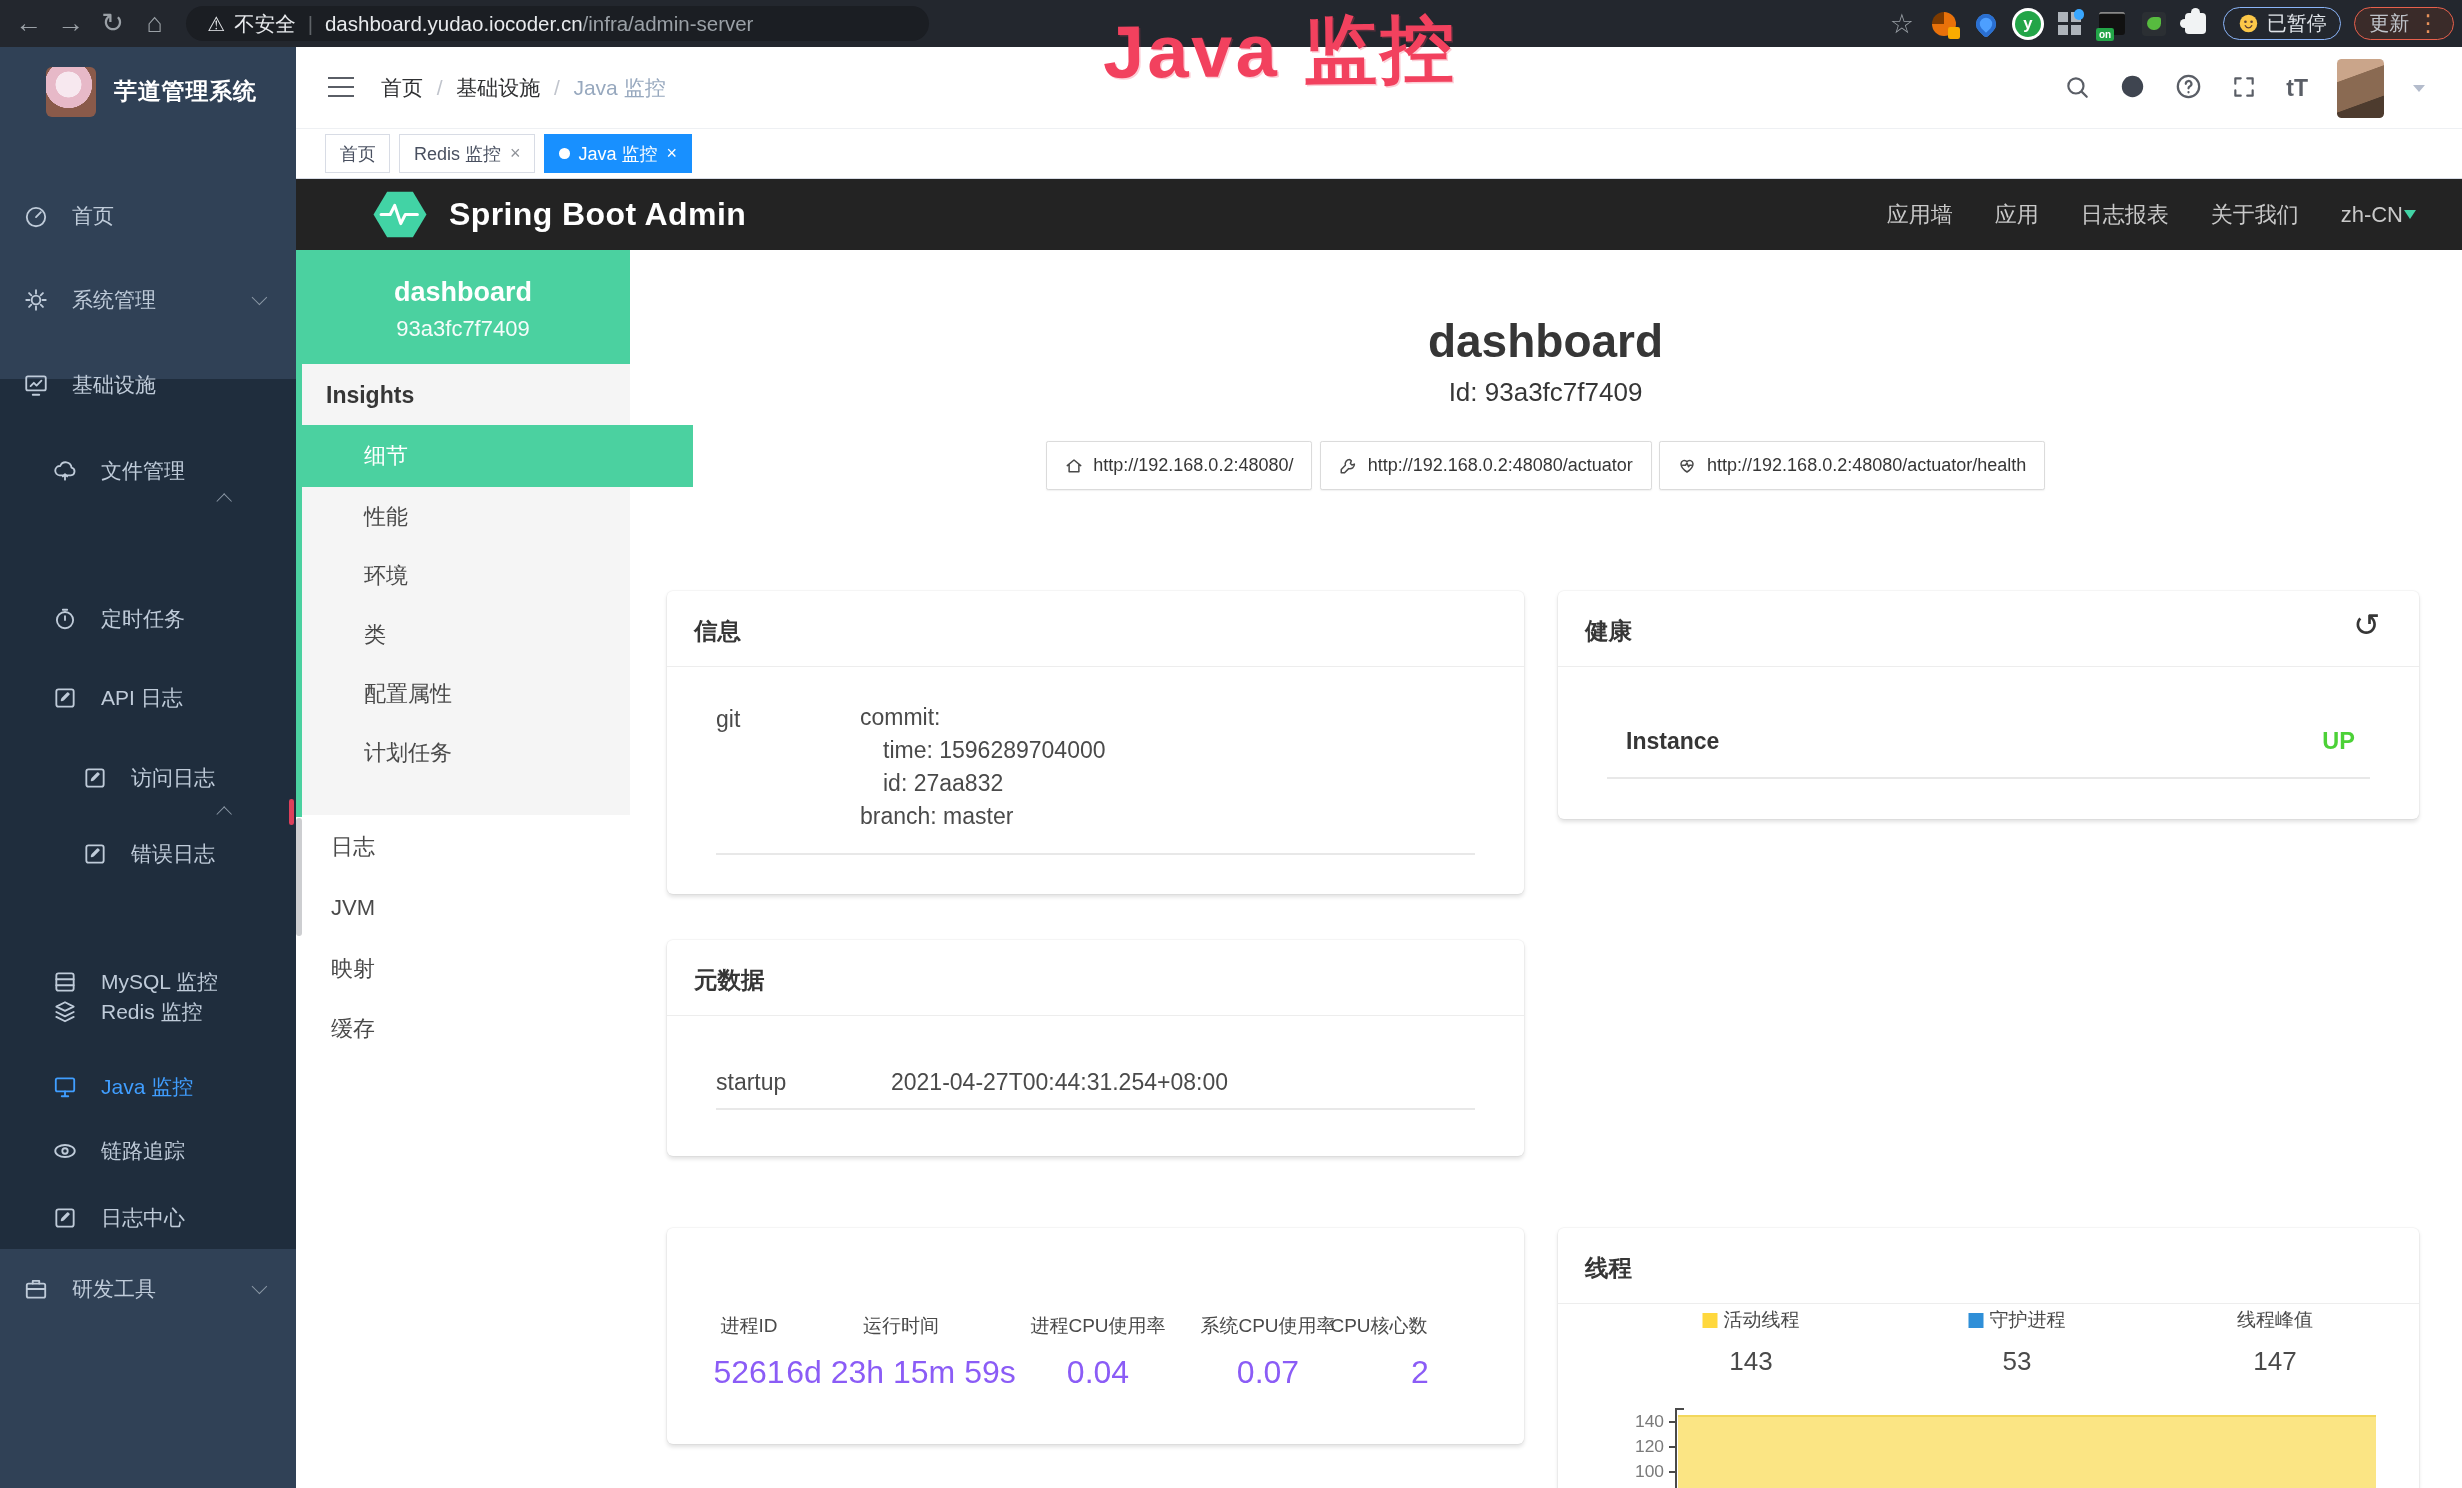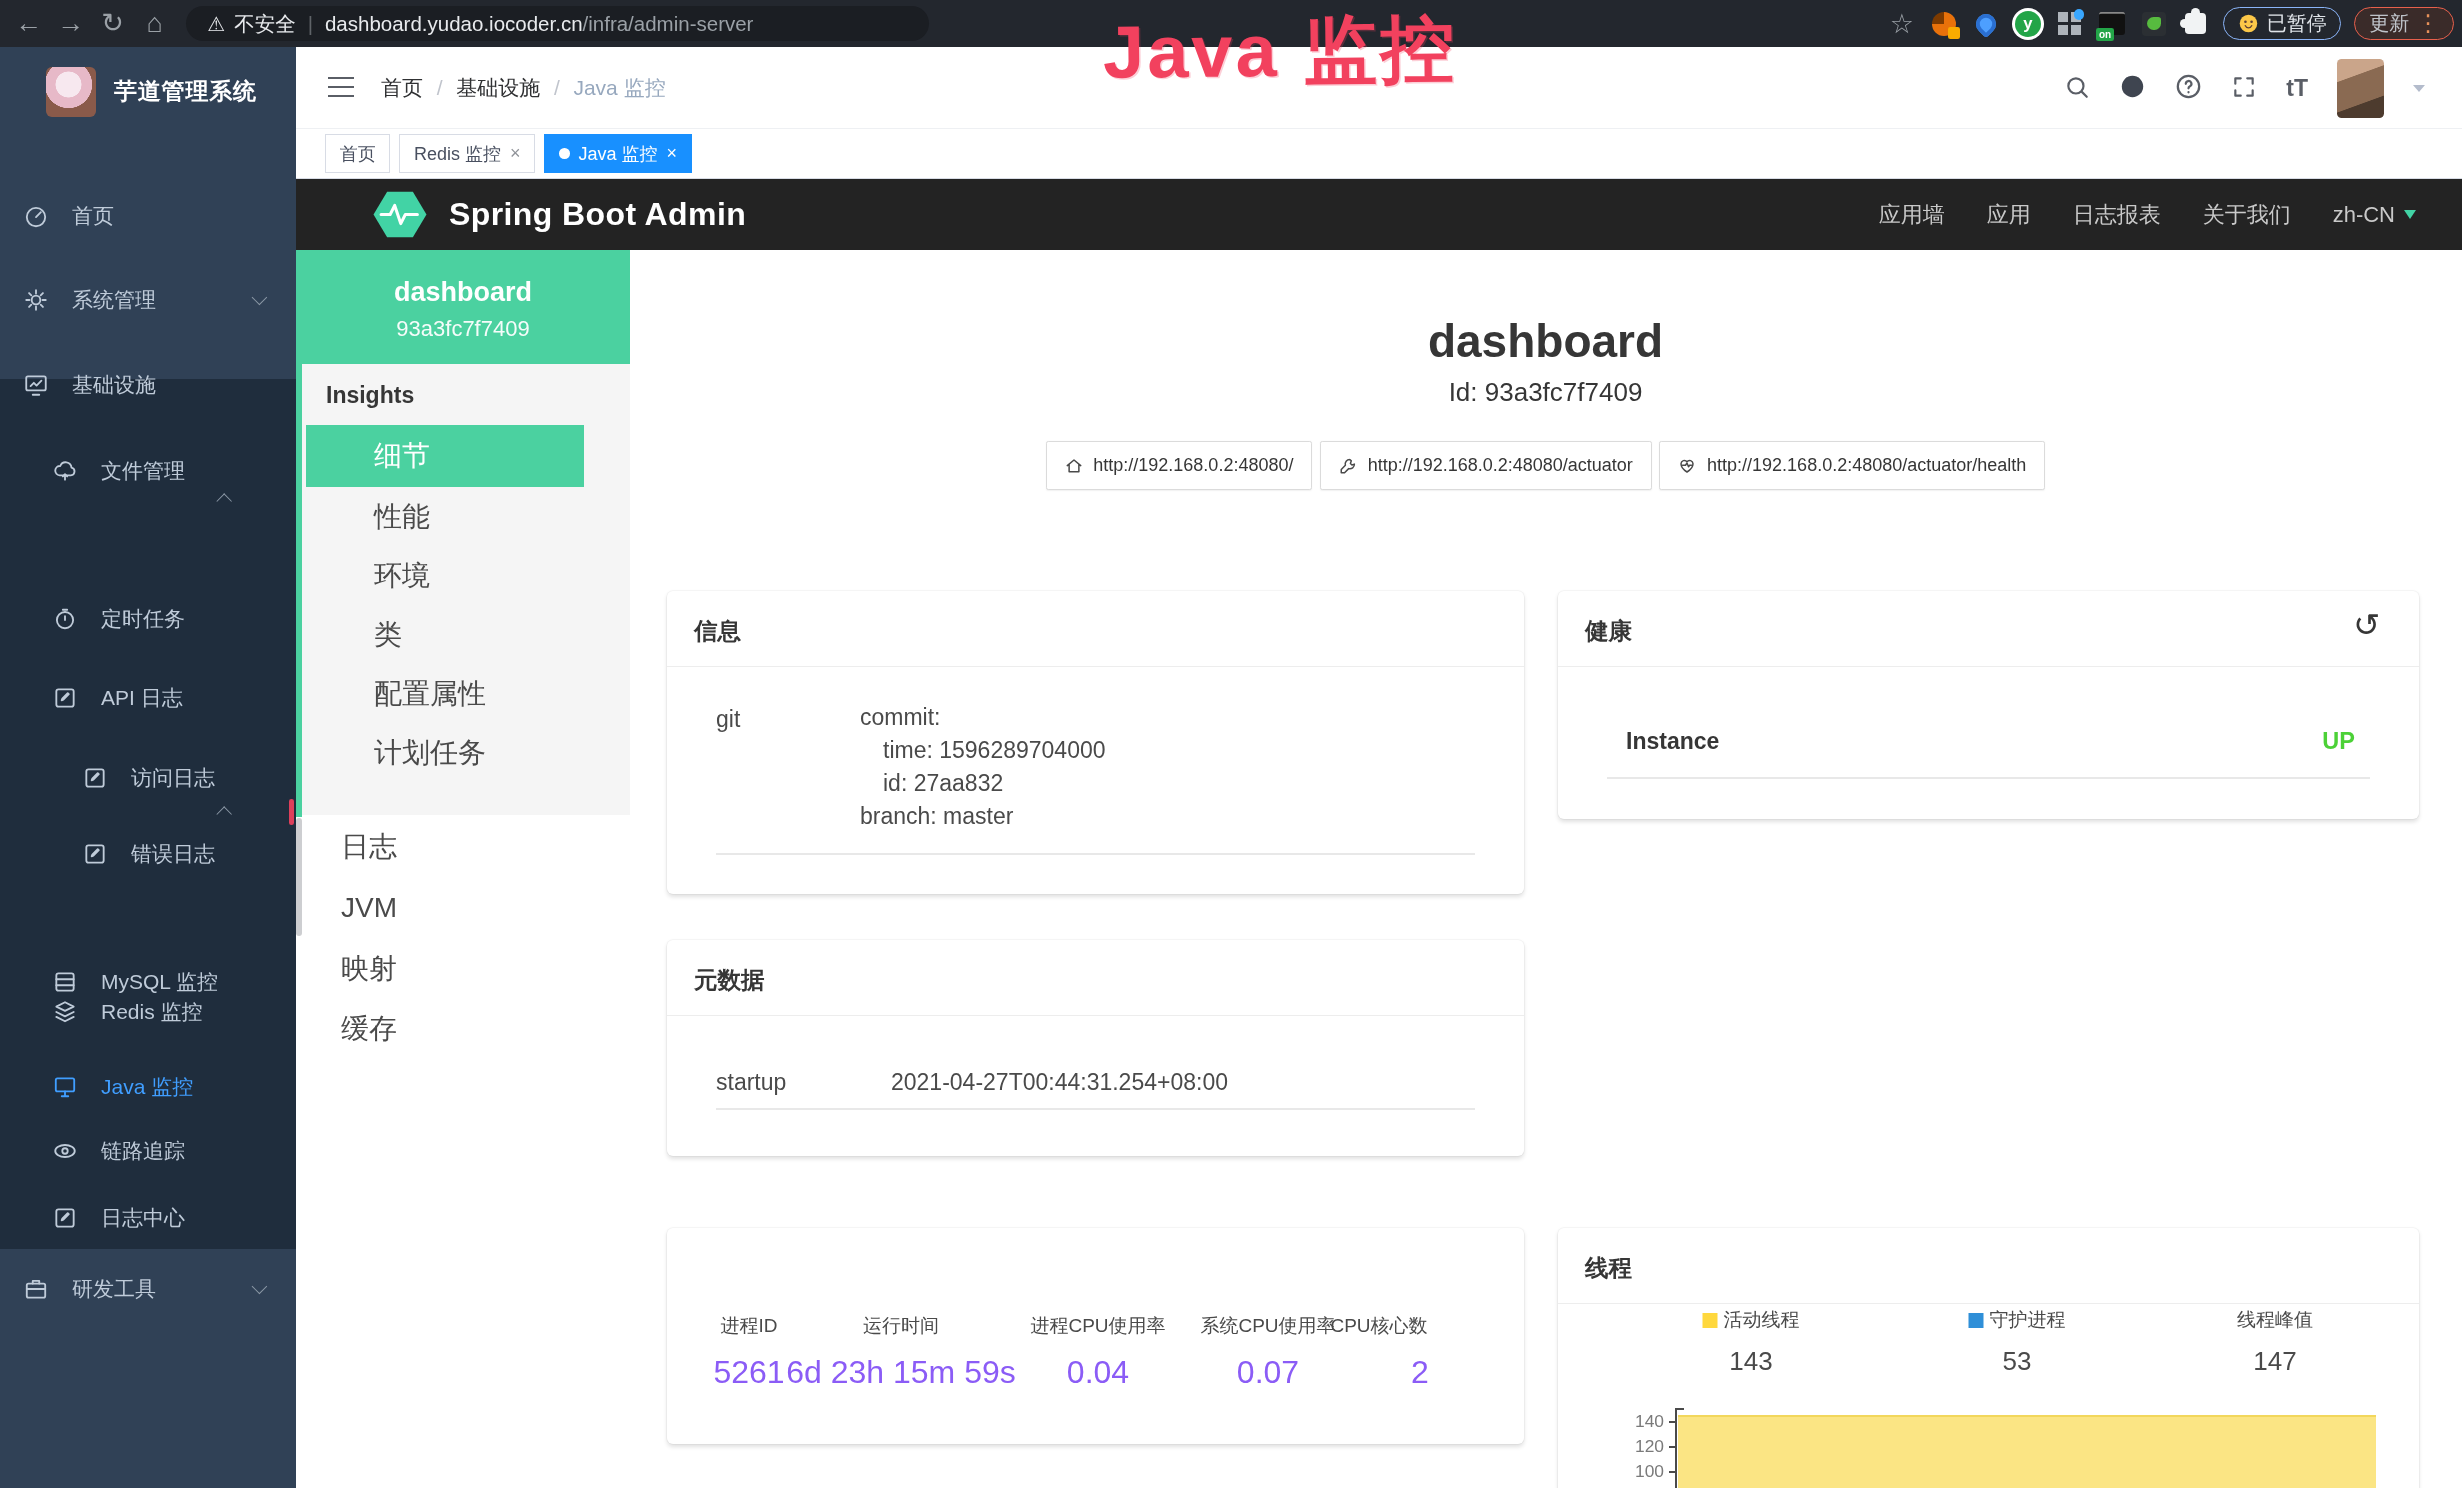--- a/index.html
+++ b/index.html
@@ -92,32 +92,32 @@
   .tag.active { background:#1890ff; border-color:#1890ff; color:#fff; }
   .tag.active .x { color:#fff; }
   .tag .dot { width:10.6px; height:10.6px; border-radius:50%; background:#fff; }
 
   
   .sba-nav { position:absolute; left:296px; top:179px; width:2167px; height:71px; background:#232323; z-index:5;
     display:flex; align-items:center; }
   .sba-brand { display:flex; align-items:center; gap:21px; margin-left:76px; }
   .sba-brand .txt { color:#fff; font-size:32px; font-weight:bold; letter-spacing:0.4px; }
   .sba-links { position:absolute; right:47px; display:flex; align-items:center; gap:42px; font-size:22px; color:#c9c9c9; }
-  .sba-links .lang { display:flex; align-items:center; gap:9px; }
+  .sba-links .lang { display:flex; align-items:center; gap:1px; }
   .caret-teal { width:0; height:0; border-left:6.8px solid transparent; border-right:6.8px solid transparent; border-top:9px solid #42d3a5; }
 
   
   .sba-side { position:absolute; left:296px; top:250px; width:334px; height:1238px; background:#fff; z-index:4; }
   .sba-side .head { position:absolute; left:0; top:0; width:334px; height:114px; background:#4bd1a0; color:#fff; text-align:center; cursor:pointer; }
   .sba-side .head .n { font-size:27px; font-weight:bold; margin-top:27px; }
   .sba-side .head .id { font-size:22px; margin-top:7.6px; opacity:.95; }
   .insights { position:absolute; left:0; top:114px; width:334px; height:451px; background:#f5f5f5; }
   .insights .cap { position:absolute; left:30px; top:18px; font-size:23px; font-weight:bold; color:#363636; }
-  .s-item { position:absolute; left:0; width:278px; height:59px; line-height:59px; font-size:28px; color:#4a4a4a;
-    padding-left:68px; cursor:pointer;margin-left:10px; }
+  .s-item { position:absolute; left:0; width:397px; height:59px; line-height:59px; font-size:22px; color:#4a4a4a;
+    padding-left:68px; cursor:pointer; }
   .s-item.active { background:#4bd1a0; color:#fff; height:62px; line-height:62px; }
   .s-item.root { padding-left:35px; }
   .teal-strip { position:absolute; left:296px; top:250px; width:6px; height:567px; background:#4bd1a0; z-index:6; }
   .scroll-thumb { position:absolute; left:296px; top:818px; width:6px; height:118px; background:rgba(144,147,153,.45); border-radius:3px; z-index:6; }
 
   
   .sba-main { position:absolute; left:629px; top:250px; width:1833px; height:1238px; background:#fff; overflow:visible; z-index:3; }
   .inst-title { text-align:center; margin-top:64px; font-size:46px; font-weight:bold; color:#363636; }
   .inst-sub { text-align:center; margin-top:9px; font-size:26px; color:#363636; }
   .chips { display:flex; justify-content:center; gap:7.6px; margin-top:33px; }

